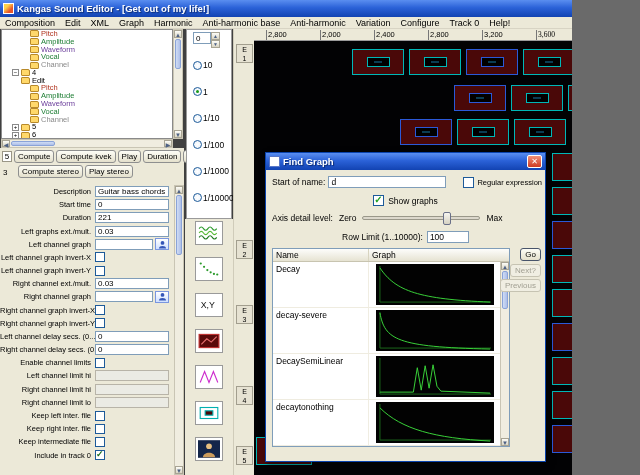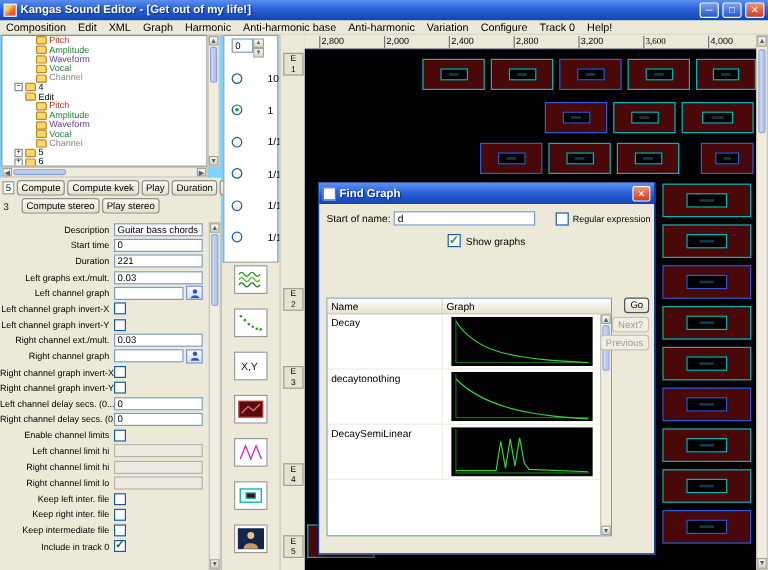--- a/index.html
+++ b/index.html
@@ -1,18 +1,18 @@
 <!DOCTYPE html>
 <html><head>
 <meta charset="utf-8">
 <style>
   *{margin:0;padding:0;box-sizing:border-box}
   html,body{width:640px;height:475px;overflow:hidden}
   body{font-family:"Liberation Sans",sans-serif;background:#6a6a6a}
-  #win{position:relative;width:640px;height:475px;background:#7dd3fc;overflow:hidden}
+  #win{position:relative;width:572px;height:475px;background:#404040;overflow:hidden}
 
   
   .titlebar{position:absolute;left:0;top:0;width:640px;height:17px;display:flex;align-items:center;gap:3px;padding:0 3px;
     background:linear-gradient(180deg,#5a8ef0 0%,#2b62d8 45%,#1243b2 100%)}
   .app-icon{width:11px;height:11px;background:linear-gradient(135deg,#ffd24a 30%,#e8552a 70%);border:1px solid #fff;flex:none}
   .title{flex:1;color:#fff;font-size:9.5px;font-weight:bold;white-space:nowrap;overflow:hidden;text-shadow:1px 1px 1px #0d2c73}
   .wbtn{width:16px;height:13px;border:1px solid #fff;border-radius:2px;color:#fff;font-size:8px;line-height:11px;text-align:center;
     background:linear-gradient(#7aa2ee,#2a55c8);flex:none}
   .wbtn.close{background:linear-gradient(#f09078,#cf3a22)}
 
@@ -54,21 +54,21 @@
   .fcheck{width:10px;height:10px;border:1px solid #1d5a99;background:#fff;position:relative;flex:none}
   .fcheck.on::after{content:"✓";position:absolute;left:0;top:-2px;font-size:9px;font-weight:bold;color:#17691c}
   .form-sb{left:174px;top:185px;width:10px;height:290px}
 
   
   .units{position:absolute;left:186px;top:29px;width:46px;height:190px;background:#fff;border:1px solid #9a9a9a}
   .spin{display:flex;margin:2px 0 4px 6px;align-items:stretch}
   .spinval{width:18px;height:12px;border:1px solid #7f9db9;font-size:8px;padding:0 2px}
   .spinbtns{display:flex;flex-direction:column;width:9px}
   .spinbtns div{flex:1;font-size:5px;line-height:6px;text-align:center;background:linear-gradient(#fdfdf8,#d8d4c2);border:1px solid #a8a494;color:#4d6185}
-  .urow{display:flex;align-items:center;gap:21px;height:26.5px;padding-left:6px}
+  .urow{display:flex;align-items:center;gap:1px;height:26.5px;padding-left:6px}
   .radio{width:9px;height:9px;border-radius:50%;border:1px solid #1d5a99;background:radial-gradient(#ffffff,#e8f0f8);position:relative;flex:none}
   .radio.on::after{content:"";position:absolute;left:2px;top:2px;width:3px;height:3px;border-radius:50%;background:#1a9a1a}
   .ulab{font-size:8.5px}
 
   
   .istrip{position:absolute;left:185px;top:219px;width:48px;height:256px;background:#ece9d8}
   .ibtn{position:absolute;left:10px;width:28px;height:24px;background:#fff;border:1px solid #9a9a9a;display:flex;align-items:center;justify-content:center}
   .ibtn svg{width:22px;height:18px}
 
   
@@ -595,56 +595,78 @@
         <span class="dlabel">Start of name:</span>
         <input class="dinput namein" value="d" style="">
         <span class="sp"></span>
         <span class="dcheck"></span>
         <span class="dlabel small">Regular expression</span>
       </div>
       <div class="drow2">
         <span class="dcheck on"></span>
         <span class="dlabel">Show graphs</span>
       </div>
+      <div class="drow3">
+        <span class="dlabel">Axis detail level:</span>
+        <span class="dlabel">Zero</span>
+        <div class="strack">
+          <div class="sthumb" style="left: calc(72% - 4px);"></div>
+        </div>
+        <span class="dlabel">Max</span>
+      </div>
+      <div class="drow4">
+        <span class="dlabel">Row Limit (1..10000):</span>
+        <input class="dinput limitin" value="100" style="">
+      </div>
       <div class="dtable">
         <div class="dth">
           <div class="h1">Name</div>
           <div class="h2">Graph</div>
         </div>
         <div class="dtbody">
             <div class="drow">
               <div class="dname">Decay</div>
               <div class="dgraph">
                 <svg class="thumb" viewBox="0 0 120 42" preserveAspectRatio="none">
                   <rect x="0" y="0" width="120" height="42" fill="#020202"></rect>
                   <path d="M4,2 L4,39 L117,39" stroke="#1d6b1d" fill="none"></path>
                   <path d="M4,4 C 20,28 44,36 116,39" stroke="#39d439" fill="none"></path>
+                </svg>
+              </div>
+            </div>
+            <div class="drow">
+              <div class="dname">decay-severe</div>
+              <div class="dgraph">
+                <svg class="thumb" viewBox="0 0 120 42" preserveAspectRatio="none">
+                  <rect x="0" y="0" width="120" height="42" fill="#020202"></rect>
+                  <path d="M4,2 L4,39 L117,39" stroke="#1d6b1d" fill="none"></path>
+                  <path d="M4,3 C 9,30 20,38 116,40" stroke="#39d439" fill="none"></path>
+                </svg>
+              </div>
+            </div>
+            <div class="drow">
+              <div class="dname">DecaySemiLinear</div>
+              <div class="dgraph">
+                <svg class="thumb" viewBox="0 0 120 42" preserveAspectRatio="none">
+                  <rect x="0" y="0" width="120" height="42" fill="#020202"></rect>
+                  <path d="M4,2 L4,39 L117,39" stroke="#1d6b1d" fill="none"></path>
+                  <path d="M4,37 L38,37 L42,12 L46,35 L50,10 L54,33 L58,9 L62,31 L66,36 L116,38" stroke="#39d439" fill="none"></path>
                 </svg>
               </div>
             </div>
             <div class="drow">
               <div class="dname">decaytonothing</div>
               <div class="dgraph">
                 <svg class="thumb" viewBox="0 0 120 42" preserveAspectRatio="none">
                   <rect x="0" y="0" width="120" height="42" fill="#020202"></rect>
                   <path d="M4,2 L4,39 L117,39" stroke="#1d6b1d" fill="none"></path>
                   <path d="M4,6 C 26,28 60,37 116,40" stroke="#39d439" fill="none"></path>
                 </svg>
               </div>
             </div>
-            <div class="drow">
-              <div class="dname">DecaySemiLinear</div>
-              <div class="dgraph">
-                <svg class="thumb" viewBox="0 0 120 42" preserveAspectRatio="none">
-                  <rect x="0" y="0" width="120" height="42" fill="#020202"></rect>
-                  <path d="M4,2 L4,39 L117,39" stroke="#1d6b1d" fill="none"></path>
-                  <path d="M4,37 L38,37 L42,12 L46,35 L50,10 L54,33 L58,9 L62,31 L66,36 L116,38" stroke="#39d439" fill="none"></path>
-                </svg>
-              </div>
-            </div>
           </div>
         <div class="dsb">
           <div class="sar" style="top:0">▲</div>
           <div class="sth"></div>
           <div class="sar bottom">▼</div>
         </div>
       </div>
       <button class="dgo">Go</button>
       <button class="dnext" disabled="">Next?</button>
       <button class="dprev" disabled="">Previous</button>

